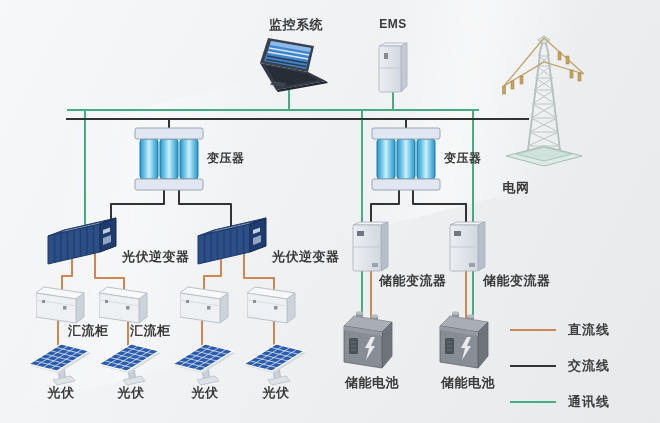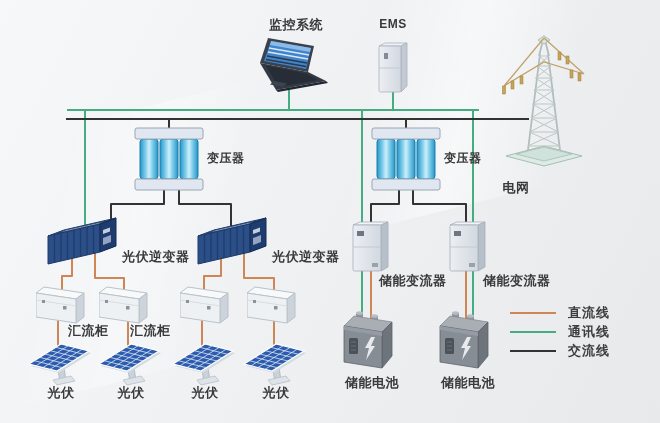--- a/index.html
+++ b/index.html
@@ -17,21 +17,21 @@
     transform:rotate(-14deg);}
   .wires{position:absolute;left:0;top:0;}
   .comp{position:absolute;line-height:0;}
   .lbl{
     position:absolute;color:#3a3a3a;font-size:13px;font-weight:600;
     line-height:1.15;white-space:nowrap;letter-spacing:.5px;
   }
   .lbl.center{text-align:center;}
   .lbl.big{font-size:12px;}
   .legend{position:absolute;left:510px;top:303px;}
-  .legend-row{display:flex;align-items:center;height:19px;}
+  .legend-row{display:flex;align-items:center;height:19px;margin-top:17px;}
   .legend-line{width:46px;height:0;border-top:2px solid #000;margin-right:12px;}
   .legend-line.dc{border-color:#cf8655;}
   .legend-line.comm{border-color:#45ad82;}
   .legend-line.ac{border-color:#333333;}
   .legend-label{font-size:13px;font-weight:600;color:#3d3d3d;letter-spacing:1px;}
   .watermark{
     position:absolute;right:6px;top:395px;font-size:14px;font-weight:600;
     color:#b9b9b9;opacity:.8;letter-spacing:1px;white-space:nowrap;
   }
   .hidden-defs{position:absolute;width:0;height:0;overflow:hidden;}
@@ -315,22 +315,22 @@
   <div class="lbl" style="left:483px;top:274px">储能变流器</div>
   <div class="lbl center" style="left:340px;top:376px;width:64px">储能电池</div>
   <div class="lbl center" style="left:436px;top:376px;width:64px">储能电池</div>
 
   <div class="legend">
     <div class="legend-row">
       <div class="legend-line dc"></div>
       <div class="legend-label">直流线</div>
     </div>
     <div class="legend-row">
+      <div class="legend-line ac"></div>
+      <div class="legend-label">交流线</div>
+    </div>
+    <div class="legend-row">
       <div class="legend-line comm"></div>
       <div class="legend-label">通讯线</div>
     </div>
-    <div class="legend-row">
-      <div class="legend-line ac"></div>
-      <div class="legend-label">交流线</div>
-    </div>
   </div>
 
 </div>
 
 </body></html>

